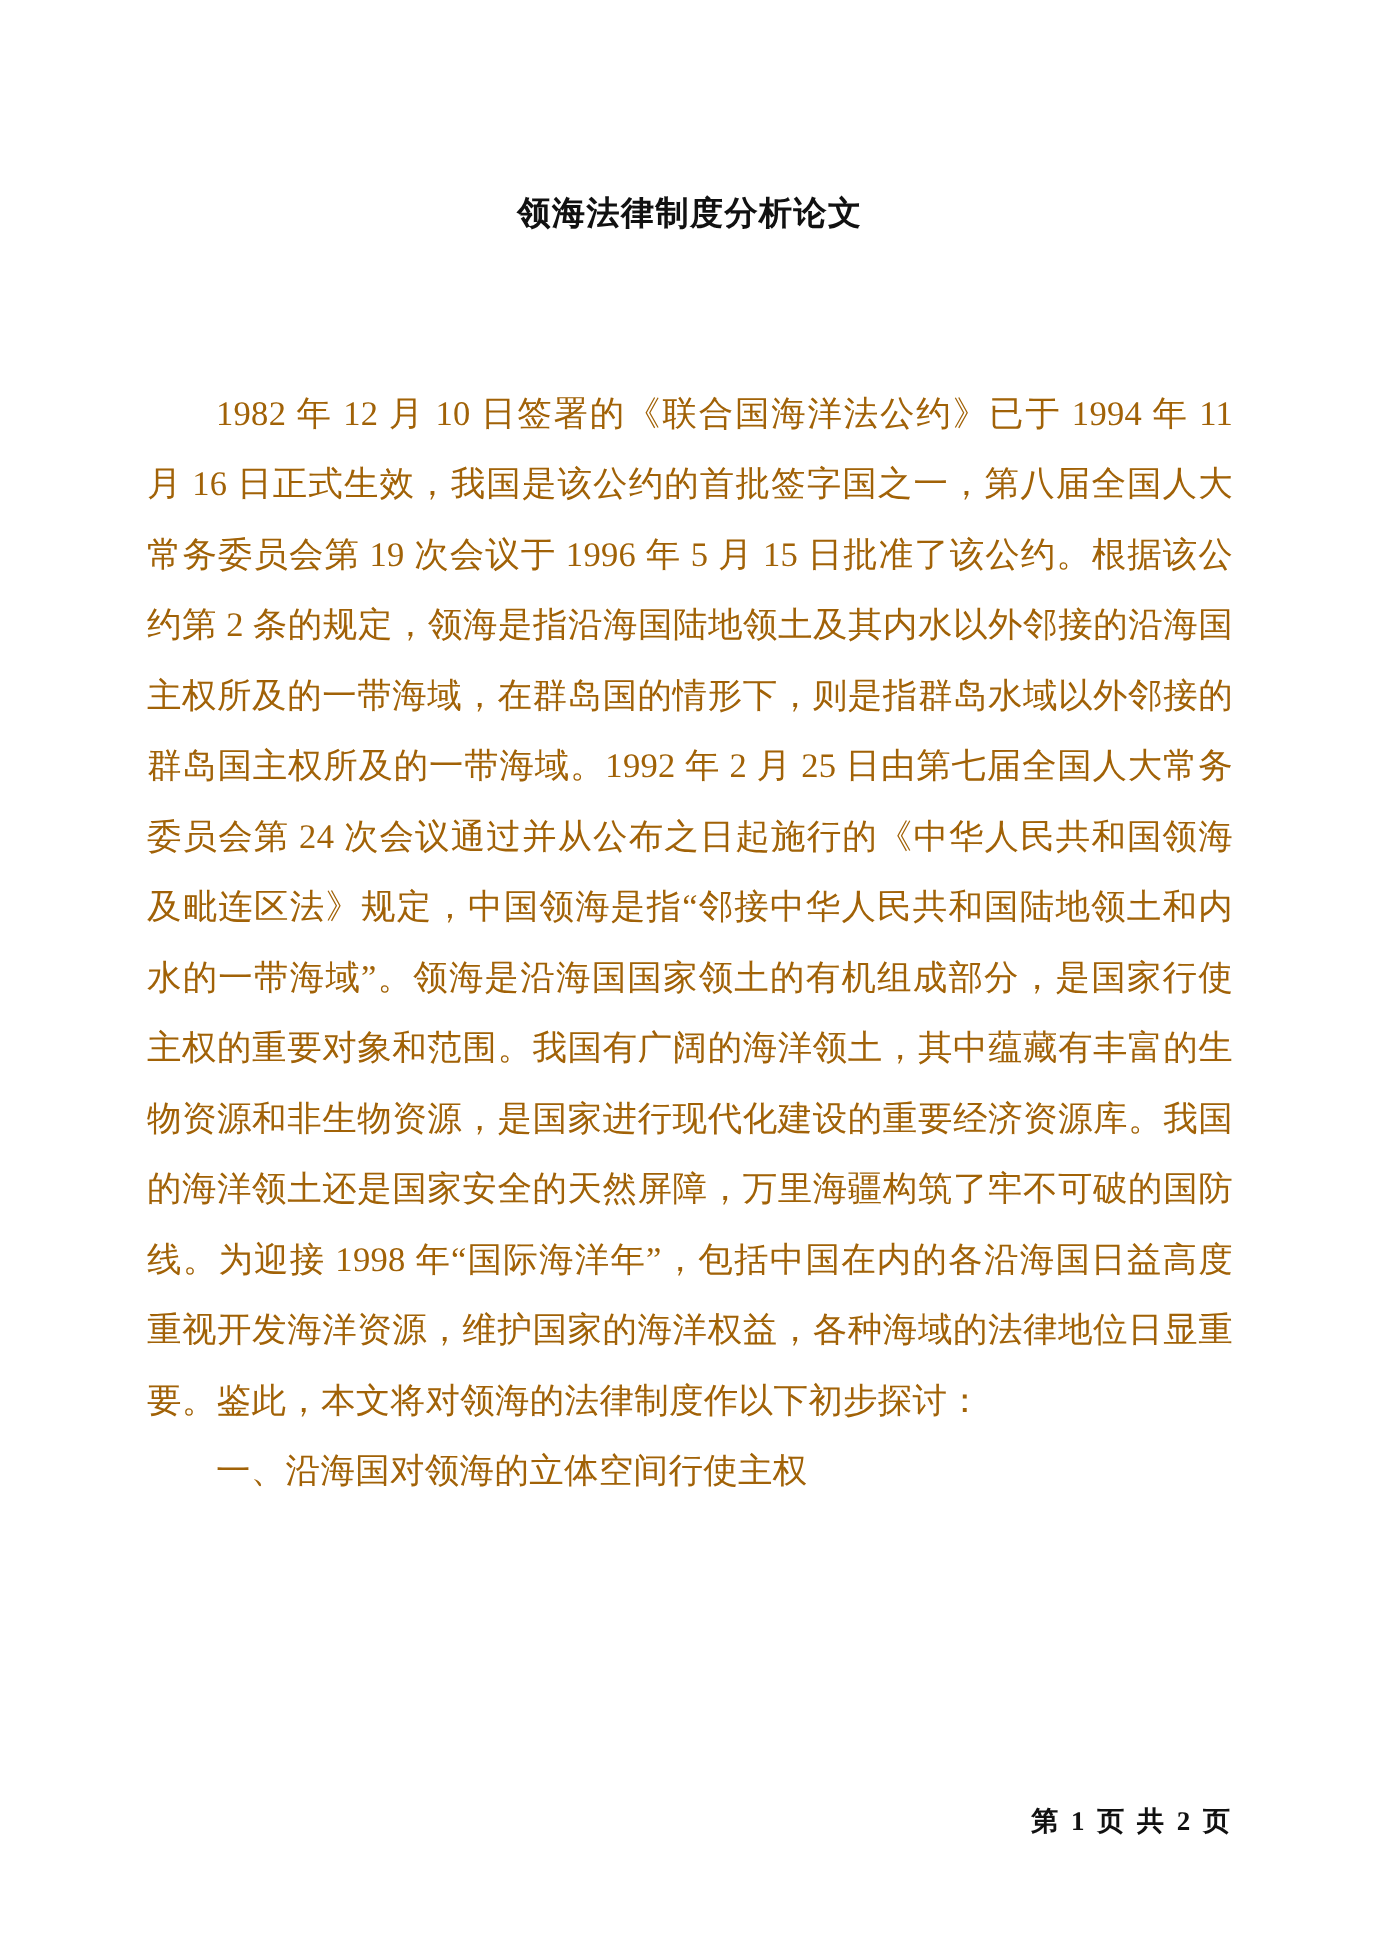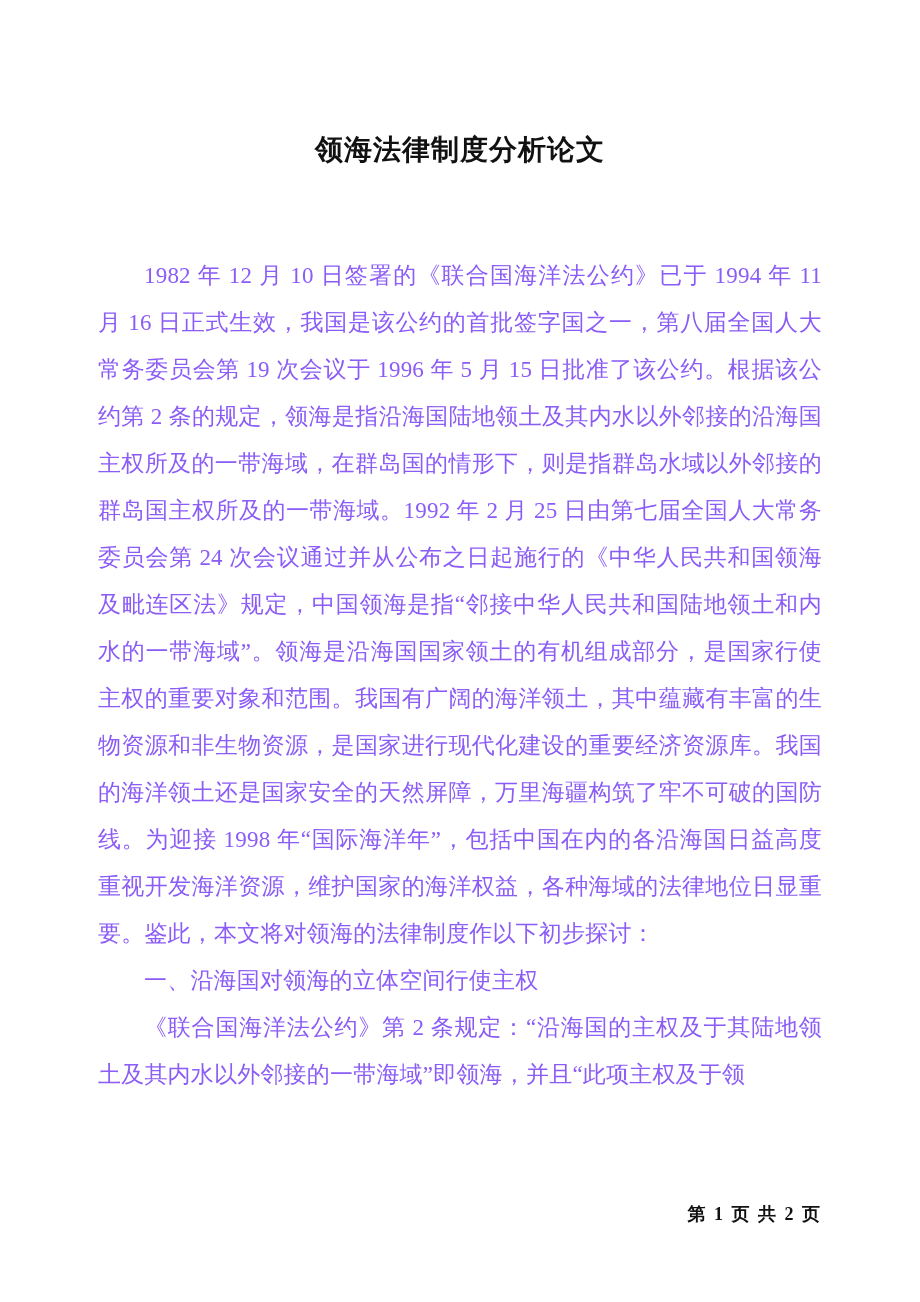--- a/index.html
+++ b/index.html
@@ -17,34 +17,34 @@
     font-family: "Liberation Serif", "DejaVu Serif", serif;
   }
   .doc-title {
     position: absolute;
     top: 112px;
     left: 0;
     width: 920px;
     text-align: center;
     font-family: "Liberation Sans", "DejaVu Sans", sans-serif;
     font-weight: bold;
-    font-size: 28px;
+    font-size: 22px;
     letter-spacing: 1px;
     color: #111111;
   }
   .body-block {
     position: absolute;
     top: 252px;
     left: 98px;
     width: 724px;
   }
   .para {
     font-size: 23px;
     line-height: 47px;
-    color: #8b5cf6;
+    color: #a16207;
     text-align: justify;
     text-justify: inter-ideograph;
     margin: 0;
     text-indent: 2em;
     letter-spacing: 0.2px;
   }
   .para + .para {
     margin-top: 0px;
   }
   .footer {
@@ -61,18 +61,17 @@
 </head>
 <body>
 
 <div class="page">
 
   <h1 class="doc-title">领海法律制度分析论文</h1>
 
   <div class="body-block">
     <p class="para">1982 年 12 月 10 日签署的《联合国海洋法公约》已于 1994 年 11 月 16 日正式生效，我国是该公约的首批签字国之一，第八届全国人大常务委员会第 19 次会议于 1996 年 5 月 15 日批准了该公约。根据该公约第 2 条的规定，领海是指沿海国陆地领土及其内水以外邻接的沿海国主权所及的一带海域，在群岛国的情形下，则是指群岛水域以外邻接的群岛国主权所及的一带海域。1992 年 2 月 25 日由第七届全国人大常务委员会第 24 次会议通过并从公布之日起施行的《中华人民共和国领海及毗连区法》规定，中国领海是指“邻接中华人民共和国陆地领土和内水的一带海域”。领海是沿海国国家领土的有机组成部分，是国家行使主权的重要对象和范围。我国有广阔的海洋领土，其中蕴藏有丰富的生物资源和非生物资源，是国家进行现代化建设的重要经济资源库。我国的海洋领土还是国家安全的天然屏障，万里海疆构筑了牢不可破的国防线。为迎接 1998 年“国际海洋年”，包括中国在内的各沿海国日益高度重视开发海洋资源，维护国家的海洋权益，各种海域的法律地位日显重要。鉴此，本文将对领海的法律制度作以下初步探讨：</p>
     <p class="para">一、沿海国对领海的立体空间行使主权</p>
-    <p class="para">《联合国海洋法公约》第 2 条规定：“沿海国的主权及于其陆地领土及其内水以外邻接的一带海域”即领海，并且“此项主权及于领</p>
   </div>
 
   <div class="footer">第 1 页 共 2 页</div>
 
 </div>
 
 </body></html>

